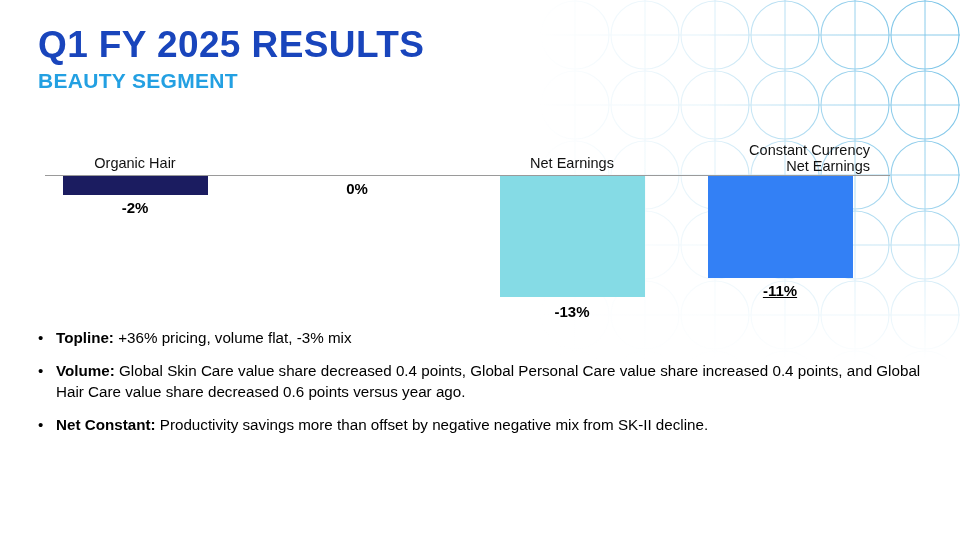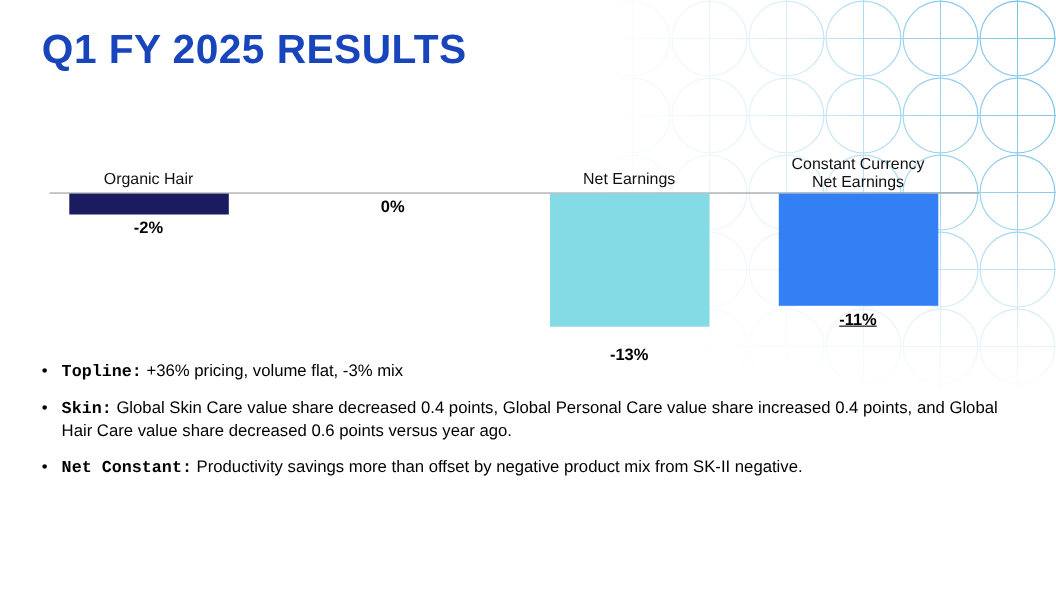--- a/index.html
+++ b/index.html
@@ -84,20 +84,21 @@
     width: 180px;
     bottom: 156px;
     text-align: center;
     font-size: 14.5px;
     color: #111111;
     line-height: 1.15;
     white-space: pre-line;
   }
   .cat-label.two-line {
     bottom: 153px;
+    text-align: right;
   }
   .bar {
     position: absolute;
     top: 48px;
     left: 18px;
     width: 145px;
   }
   .val-label {
     position: absolute;
     left: 0;
@@ -126,21 +127,20 @@
   .bullet .dot {
     position: absolute;
     left: 6px;
     top: 0;
     font-size: 15.2px;
     line-height: 1.34;
     color: #000000;
   }
   .bullet .lead {
     font-weight: bold;
-    font-family: Liberation Mono, monospace;
   }
 
   
   #logo {
     position: absolute;
     left: 35px;
     top: 482px;
     width: 46px;
     height: 46px;
   }
@@ -170,59 +170,60 @@
         <stop offset="100%" stop-color="#ffffff" stop-opacity="1"></stop>
       </linearGradient>
     </defs>
     <rect x="0" y="0" width="420" height="360" fill="url(#circGrid)"></rect>
     <rect x="0" y="0" width="420" height="360" fill="url(#fadeLR)"></rect>
     <rect x="0" y="0" width="420" height="360" fill="url(#fadeTB)"></rect>
   </svg>
 
   <div id="title-block">
     <div id="page-title">Q1 FY 2025 RESULTS</div>
+    <div id="page-subtitle">BEAUTY SEGMENT</div>
   </div>
 
   <div id="chart">
     <div id="baseline" style="background: rgb(154, 154, 154);"></div>
 
     <div class="bar-col" style="left:0px;">
       <div class="cat-label">Organic Hair</div>
       <div class="bar" style="height: 18.6px; top: 48px; background: rgb(27, 28, 96);"></div>
       <div class="val-label" style="top: 70.6px;">-2%</div>
     </div>
 
     <div class="bar-col" style="left:222px;">
 
       <div class="val-label" style="top: 52px;">0%</div>
     </div>
 
     <div class="bar-col" style="left:437px;">
       <div class="cat-label">Net Earnings</div>
       <div class="bar" style="height: 120.9px; top: 48px; background: rgb(133, 219, 229);"></div>
-      <div class="val-label" style="top: 186px;">-13%</div>
+      <div class="val-label" style="top: 175px;">-13%</div>
     </div>
 
     <div class="bar-col" style="left:645px;">
       <div class="cat-label two-line">Constant Currency
 Net Earnings</div>
       <div class="bar" style="height: 102.3px; top: 48px; background: rgb(51, 128, 245);"></div>
       <div class="val-label" style="top: 154.3px; text-decoration: underline;">-11%</div>
     </div>
   </div>
 
   <div id="bullets">
     <div class="bullet">
       <span class="dot">•</span><span class="lead">Topline:</span><span> +36% pricing, volume flat, -3% mix</span>
     </div>
     <div class="bullet">
-      <span class="dot">•</span><span class="lead">Skin:</span><span> Global Skin Care value share decreased 0.4 points, Global Personal Care value share increased 0.4 points, and Global Hair Care value share decreased 0.6 points versus year ago.</span>
+      <span class="dot">•</span><span class="lead">Volume:</span><span> Global Skin Care value share decreased 0.4 points, Global Personal Care value share increased 0.4 points, and Global Hair Care value share decreased 0.6 points versus year ago.</span>
     </div>
     <div class="bullet">
-      <span class="dot">•</span><span class="lead">Net Constant:</span><span> Productivity savings more than offset by negative product mix from SK-II negative.</span>
+      <span class="dot">•</span><span class="lead">Net Constant:</span><span> Productivity savings more than offset by negative negative mix from SK-II decline.</span>
     </div>
   </div>
 
   <svg id="logo" viewBox="0 0 100 100" aria-hidden="true">
     <defs>
       <radialGradient id="pgSphere" cx="34%" cy="28%" r="82%">
         <stop offset="0%" stop-color="#4aa8e8"></stop>
         <stop offset="42%" stop-color="#1f7fd4"></stop>
         <stop offset="78%" stop-color="#1949a8"></stop>
         <stop offset="100%" stop-color="#15307e"></stop>

